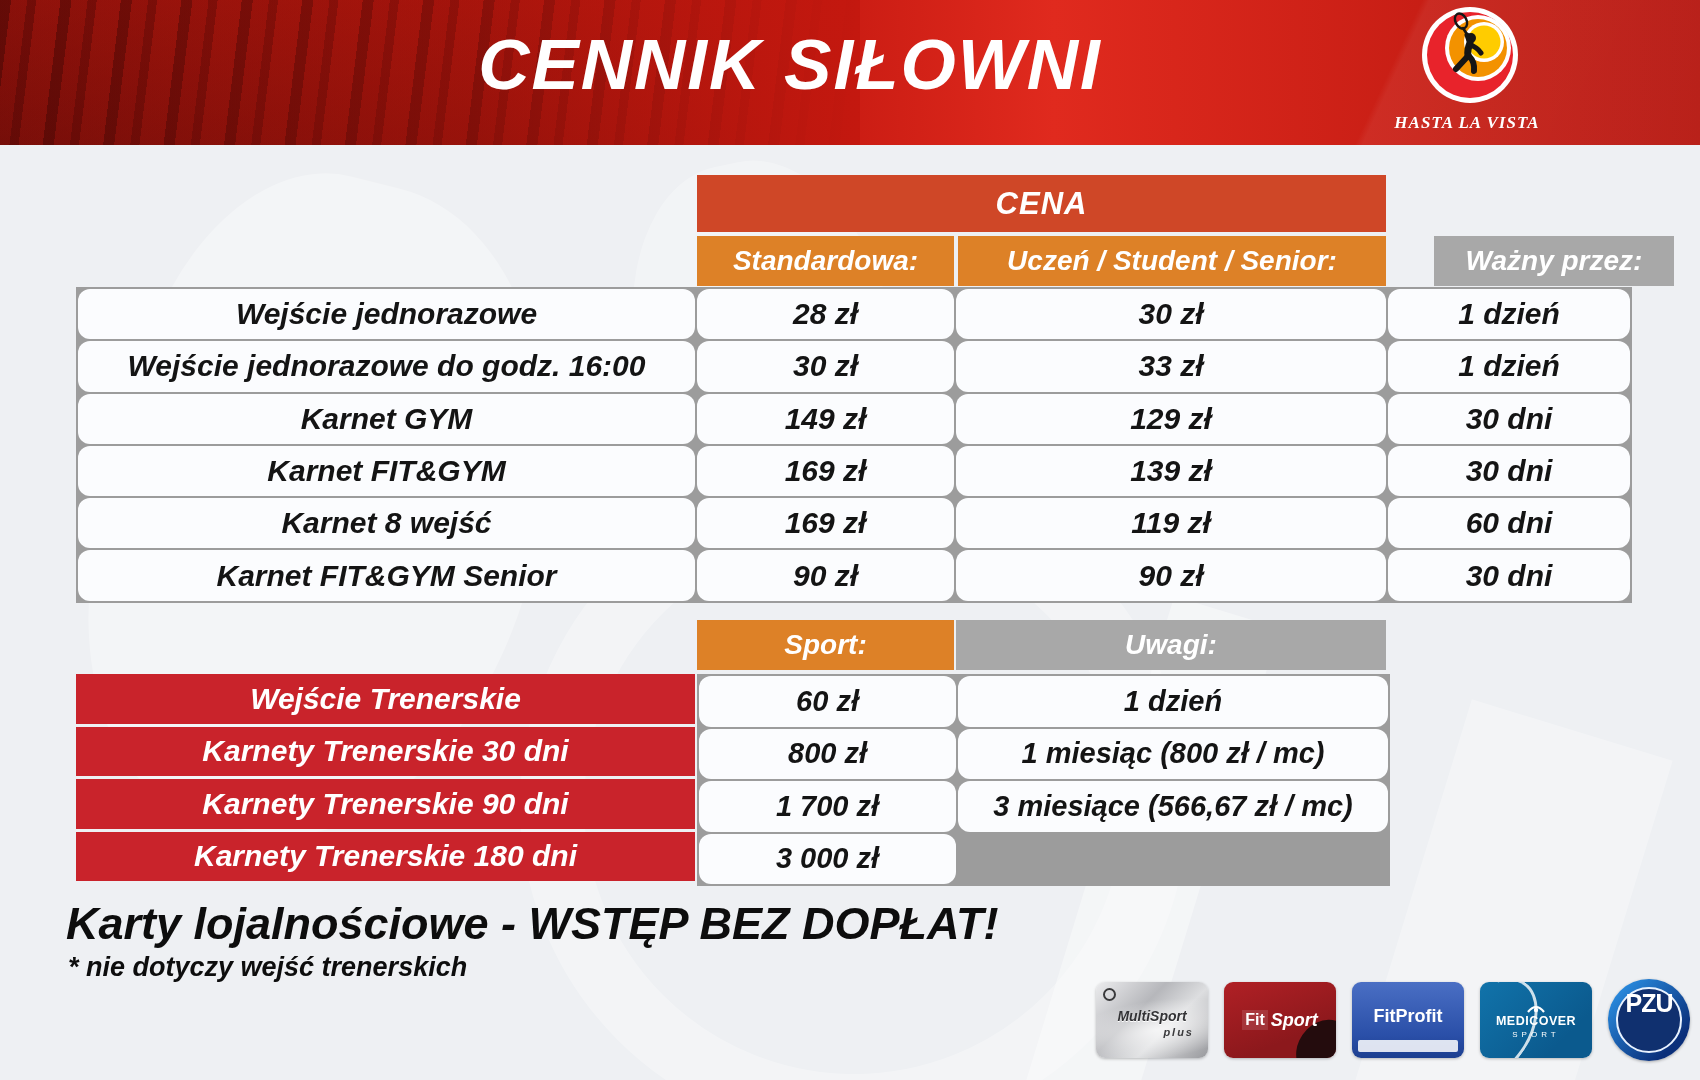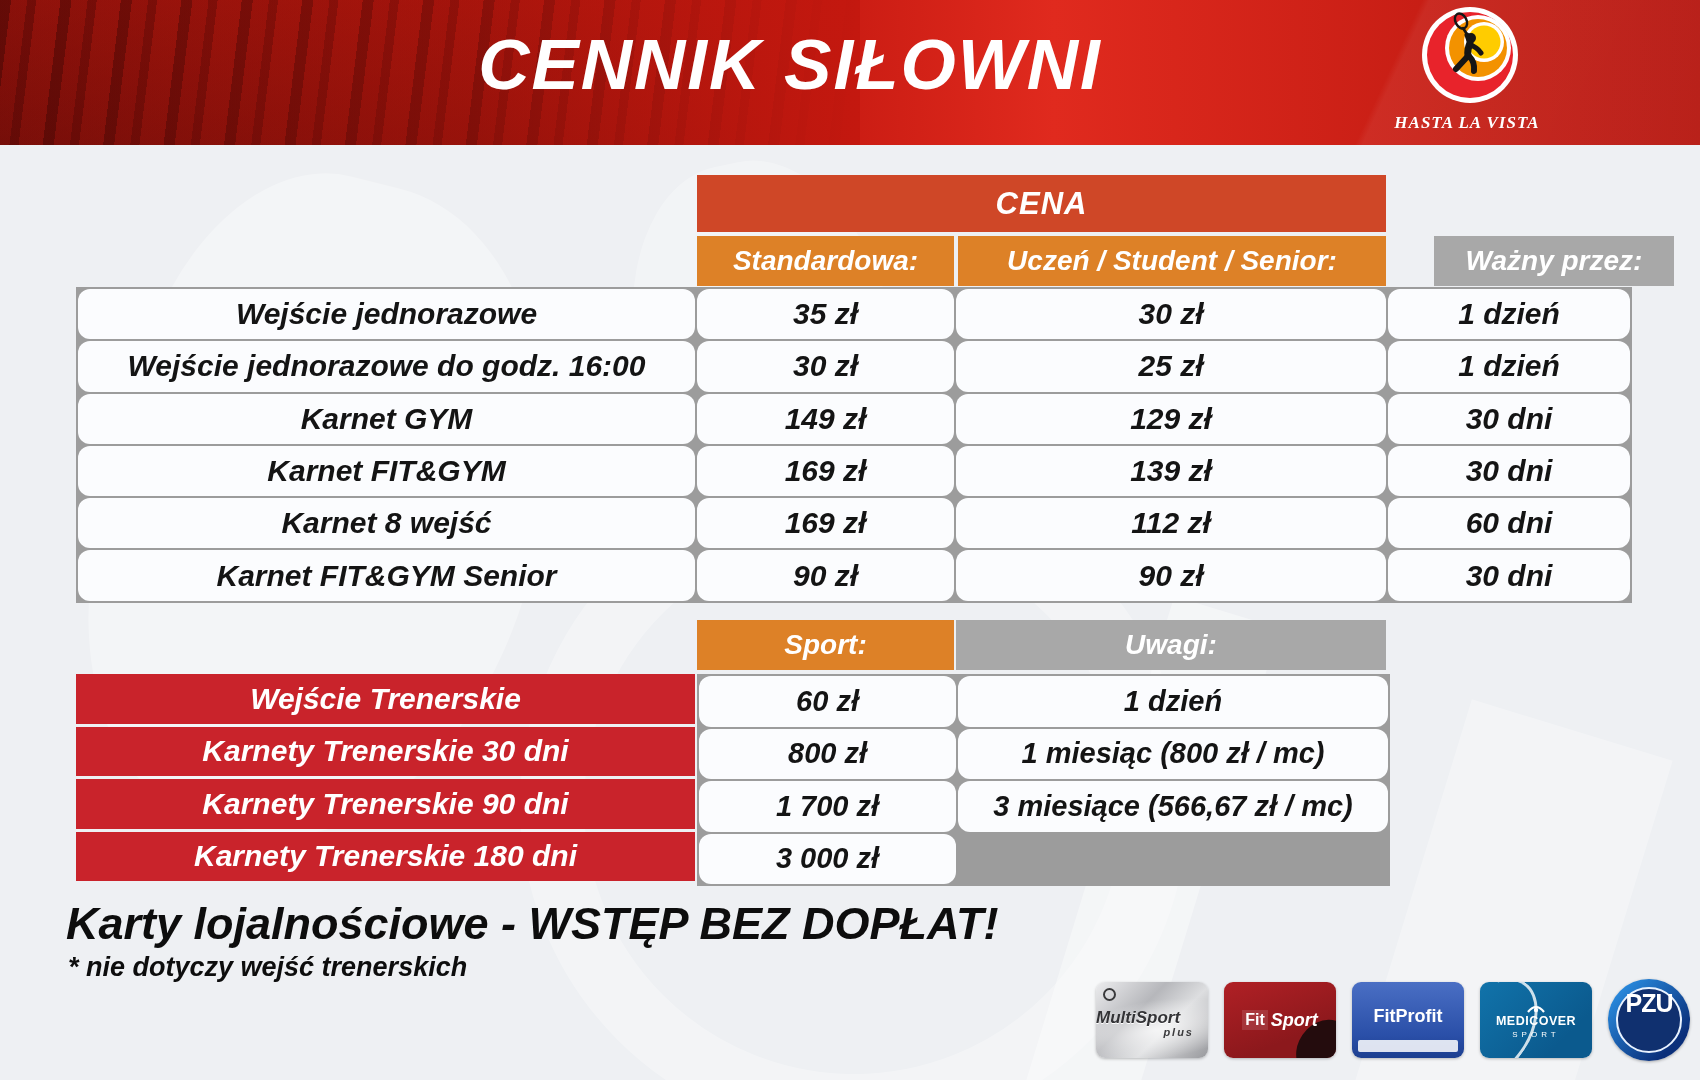--- a/index.html
+++ b/index.html
@@ -66,22 +66,22 @@
   .foot-note{position:absolute;left:68px;top:952px;z-index:3;color:#0d0d0d;
     font-size:27px;font-weight:bold;font-style:italic;}
 
   .cards{position:absolute;left:1096px;top:980px;height:80px;z-index:3;display:flex;align-items:center;gap:16px;}
   .card{width:112px;height:76px;border-radius:9px;position:relative;overflow:hidden;
         box-shadow:0 1px 3px rgba(0,0,0,.25);flex:0 0 auto;}
   .card-multisport{background:linear-gradient(135deg,#ececee 0%,#b6b7bb 38%,#dddee0 62%,#98999d 100%);}
   .card-multisport::before{content:"";position:absolute;left:-30px;top:18px;width:180px;height:60px;
      background:radial-gradient(ellipse at center,rgba(255,255,255,.75),rgba(255,255,255,0) 70%);transform:rotate(-8deg);}
   .ms-logo{position:absolute;left:7px;top:6px;width:9px;height:9px;border:2px solid #3a3a3c;border-radius:50%;}
-  .ms-text{position:absolute;left:0;top:26px;width:100%;color:#333336;
-           font-size:17px;font-weight:bold;font-style:italic;text-shadow:0 1px 0 #fff;}
+  .ms-text{position:absolute;left:0;top:26px;width:100%;text-align:center;color:#333336;
+           font-size:14px;font-weight:bold;font-style:italic;text-shadow:0 1px 0 #fff;}
   .ms-plus{position:absolute;right:14px;top:44px;color:#3a3a3c;font-size:11px;font-weight:bold;font-style:italic;letter-spacing:2px;}
   .card-fitsport{background:linear-gradient(160deg,#b02025,#8c181c 70%);display:flex;align-items:center;justify-content:center;gap:3px;}
   .card-fitsport::after{content:"";position:absolute;right:-14px;bottom:-22px;width:52px;height:62px;
      background:#120a0a;border-radius:60% 40% 50% 50%;transform:rotate(25deg);opacity:.85;}
   .fs-fit{color:#fff;font-size:16px;font-weight:bold;background:rgba(255,255,255,.12);padding:1px 3px;}
   .fs-sport{color:#fff;font-size:18px;font-weight:bold;font-style:italic;z-index:1;}
   .card-fitprofit{background:linear-gradient(180deg,#4a6fc4 0%,#2a4fa8 70%,#1d3f90 100%);
      display:flex;align-items:center;justify-content:center;}
   .card-fitprofit::after{content:"";position:absolute;left:6px;bottom:6px;right:6px;height:12px;
      background:rgba(255,255,255,.85);border-radius:2px;}
@@ -134,42 +134,42 @@
   </div>
 </div>
 
 <div class="hdr hdr-red t1-cena">CENA</div>
 <div class="hdr hdr-orange t1-std">Standardowa:</div>
 <div class="hdr hdr-orange t1-stu">Uczeń / Student / Senior:</div>
 <div class="hdr hdr-gray t1-val">Ważny przez:</div>
 
 <div class="grid-table" id="t1-body">
   <div class="cell">Wejście jednorazowe</div>
-  <div class="cell">35 zł</div>
+  <div class="cell">28 zł</div>
   <div class="cell">30 zł</div>
   <div class="cell">1 dzień</div>
 
   <div class="cell">Wejście jednorazowe do godz. 16:00</div>
   <div class="cell">30 zł</div>
-  <div class="cell">25 zł</div>
+  <div class="cell">33 zł</div>
   <div class="cell">1 dzień</div>
 
   <div class="cell">Karnet GYM</div>
   <div class="cell">149 zł</div>
   <div class="cell">129 zł</div>
   <div class="cell">30 dni</div>
 
   <div class="cell">Karnet FIT&amp;GYM</div>
   <div class="cell">169 zł</div>
   <div class="cell">139 zł</div>
   <div class="cell">30 dni</div>
 
   <div class="cell">Karnet 8 wejść</div>
   <div class="cell">169 zł</div>
-  <div class="cell">112 zł</div>
+  <div class="cell">119 zł</div>
   <div class="cell">60 dni</div>
 
   <div class="cell">Karnet FIT&amp;GYM Senior</div>
   <div class="cell">90 zł</div>
   <div class="cell">90 zł</div>
   <div class="cell">30 dni</div>
 </div>
 
 <div class="hdr hdr-orange t2-price">Sport:</div>
 <div class="hdr hdr-gray t2-notes">Uwagi:</div>

